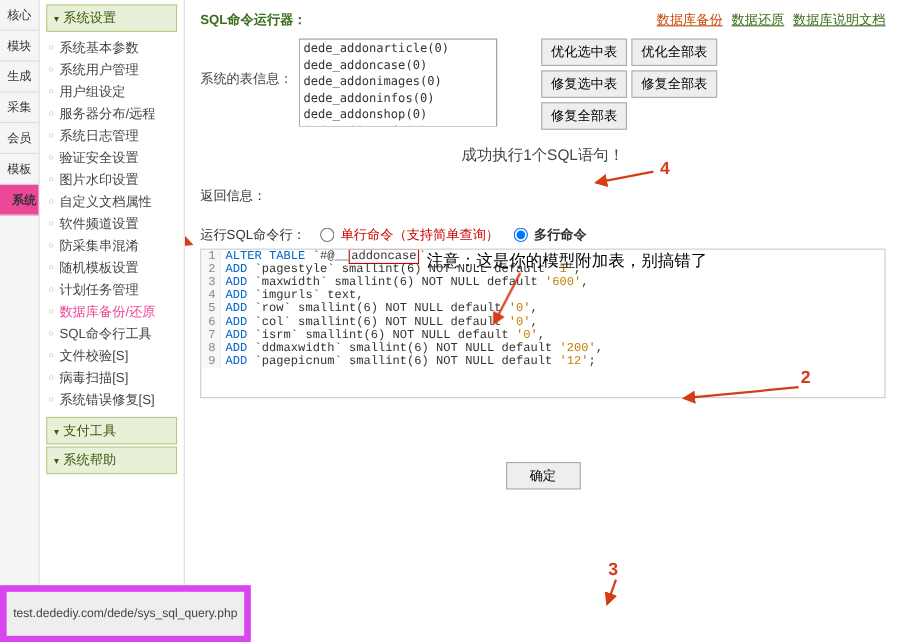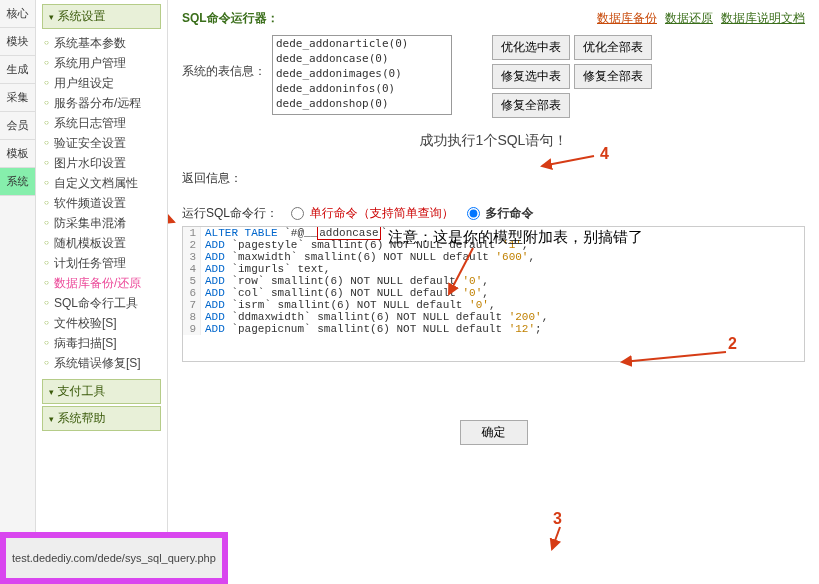--- a/index.html
+++ b/index.html
@@ -1,20 +1,20 @@
 <!DOCTYPE html>
 <html><head>
 <meta charset="utf-8">
 <style>
 * { box-sizing: border-box; margin: 0; padding: 0; }
 body { font-family: "Microsoft YaHei", Arial, sans-serif; font-size: 12px; background: #fff; color: #333; width: 819px; height: 584px; position: relative; }
 .layout { display: flex; height: 100%; }
 .vtabs { width: 36px; background: #f5f5f5; border-right: 1px solid #ddd; font-size: 11px; }
 .vtab { padding: 6px 2px; text-align: center; border-bottom: 1px solid #ddd; cursor: pointer; writing-mode: horizontal-tb; }
-.vtab.active { background: #86efac; font-weight: normal; }
+.vtab.active { background: #ec4899; font-weight: bold; text-align: right; }
 .sidebar { width: 132px; border-right: 1px solid #ddd; padding: 4px 6px; overflow: auto; }
 .side-sec-h { background: #e8f0d8; border: 1px solid #b5cc88; padding: 3px 6px; font-size: 12px; color: #3a5a0a; cursor: pointer; display: flex; align-items: center; margin-bottom: 2px; }
 .side-sec-h .chev { margin-right: 4px; font-size: 9px; }
 .side-list { list-style: none; padding: 2px 0 6px 0; }
 .side-list li { padding: 2px 2px 2px 12px; position: relative; cursor: pointer; color: #444; line-height: 16px; }
 .side-list li::before { content: "○"; position: absolute; left: 2px; top: 2px; font-size: 8px; color: #8ab03b; }
 .side-list li.act { color: #ec4899; }
 .main { flex: 1; padding: 8px 14px; position: relative; overflow: hidden; }
 .title-bar { color: #3a6e1a; font-size: 12px; font-weight: bold; padding: 2px 0 8px 0; }
 .title-links { float: right; font-weight: normal; }

